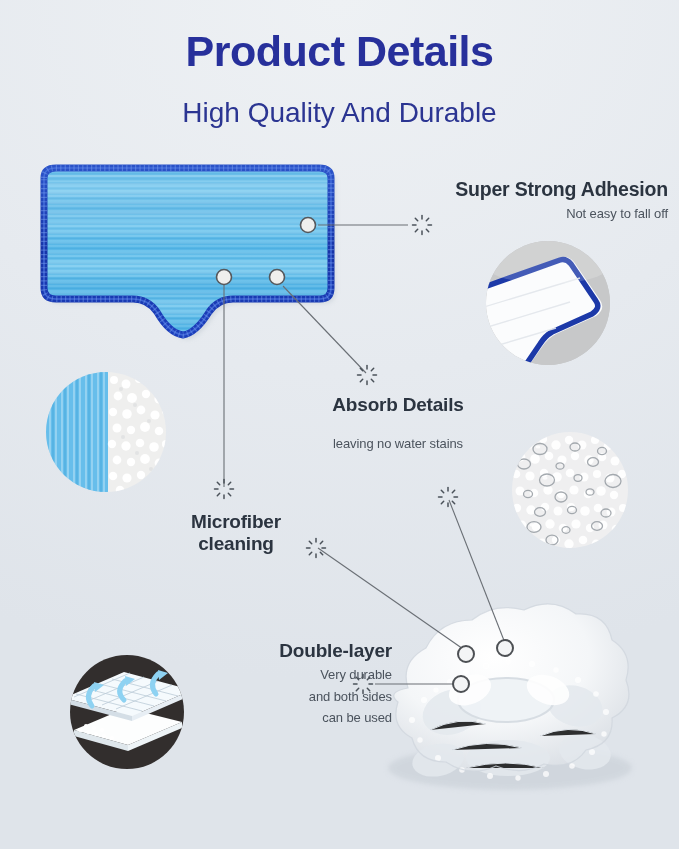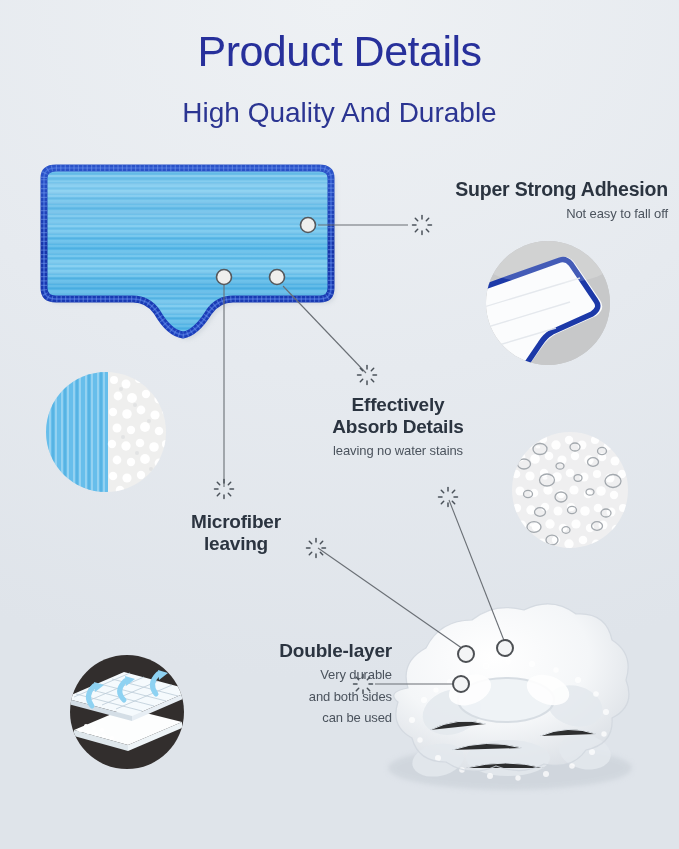--- a/index.html
+++ b/index.html
@@ -11,21 +11,21 @@
   }
   #page{
     position:relative;width:679px;height:849px;
     background:
       radial-gradient(ellipse 120% 80% at 50% 0%, #eef1f4 0%, #e6eaef 55%, #dfe4ea 100%);
     overflow:hidden;
   }
   
   .title{
     position:absolute;left:0;top:28px;width:679px;text-align:center;
-    font-size:43px;font-weight:normal;letter-spacing:-0.5px;
+    font-size:43px;font-weight:bold;letter-spacing:-0.5px;
     color:#27309b;line-height:1.1;
   }
   .subtitle{
     position:absolute;left:0;top:96px;width:679px;text-align:center;
     font-size:28px;font-weight:400;letter-spacing:0px;
     color:#2b3592;line-height:1.2;
   }
   
   .layer{position:absolute;left:0;top:0;width:679px;height:849px;}
   .layer.lines{z-index:6;}
@@ -39,21 +39,21 @@
     font-size:13px;font-weight:400;color:#4b535d;line-height:1.25;
     letter-spacing:-0.1px;
   }
   .ta-left{text-align:right;}
   .ta-center{text-align:center;}
   
   #co-adhesion{left:368px;top:178px;width:300px;}
   #co-adhesion .c-head{font-size:19.5px;}
   #co-adhesion .c-sub{margin-top:5px;margin-left:82px;}
   #co-absorb{left:300px;top:394px;width:196px;}
-  #co-absorb .c-sub{margin-top:4px;}
+  #co-absorb .c-sub{margin-top:20px;}
   #co-micro{left:140px;top:511px;width:192px;}
   #co-micro .c-sub{margin-top:4px;}
   #co-double{left:212px;top:640px;width:180px;}
   #co-double .c-sub{margin-top:5px;}
   
   .sparkle{position:absolute;z-index:9;width:22px;height:22px;}
 </style>
 </head>
 <body>
 
@@ -575,28 +575,27 @@
         <line x1="6.7" y1="15.3" x2="4.3" y2="17.7"></line>
     </g>
   </svg>
 
   <div class="callout ta-left" id="co-adhesion">
     <div class="c-head">Super Strong Adhesion</div>
     <div class="c-sub">Not easy to fall off</div>
   </div>
 
   <div class="callout ta-center" id="co-absorb">
-    <div class="c-head">Effectively</div>
     <div class="c-head">Absorb Details</div>
     <div class="c-sub">leaving no water stains</div>
   </div>
 
   <div class="callout ta-center" id="co-micro">
     <div class="c-head">Microfiber</div>
-    <div class="c-head">leaving</div>
+    <div class="c-head">cleaning</div>
   </div>
 
   <div class="callout ta-left" id="co-double">
     <div class="c-head">Double-layer</div>
     <div class="c-sub">Very durable</div>
     <div class="c-sub">and both sides</div>
     <div class="c-sub">can be used</div>
   </div>
 
 </div>

